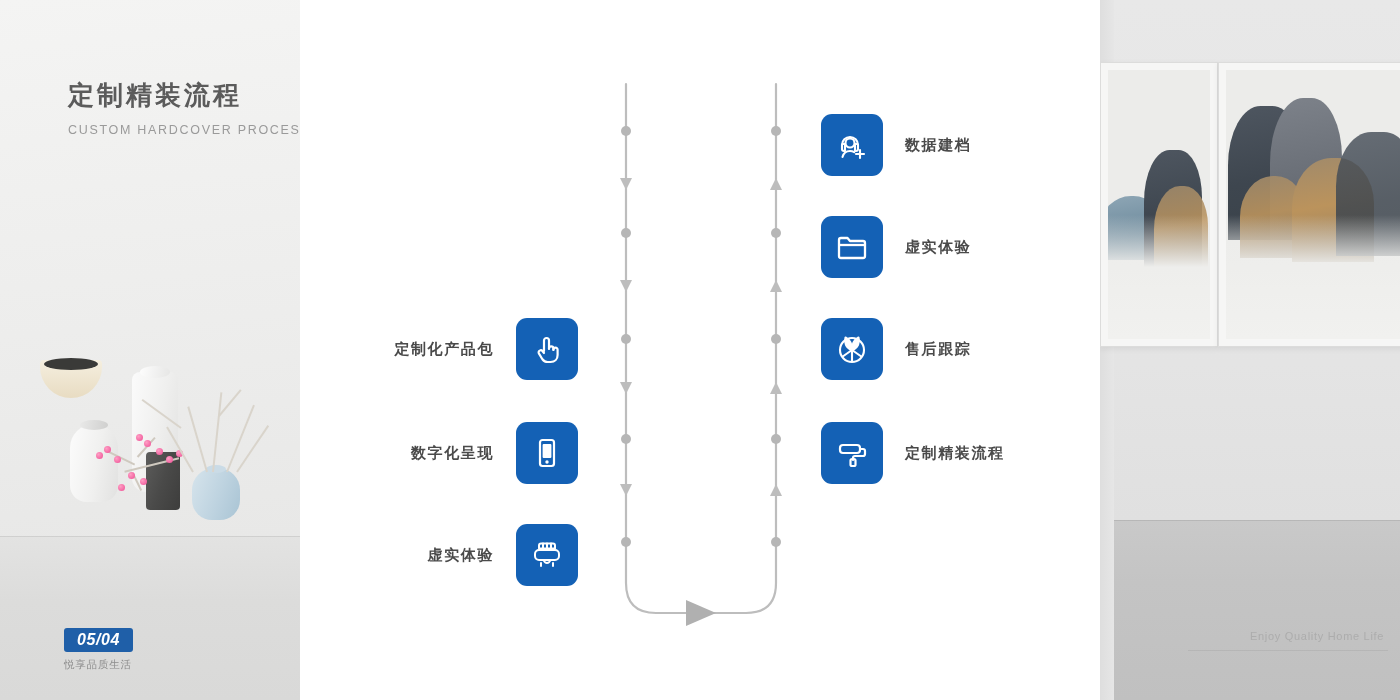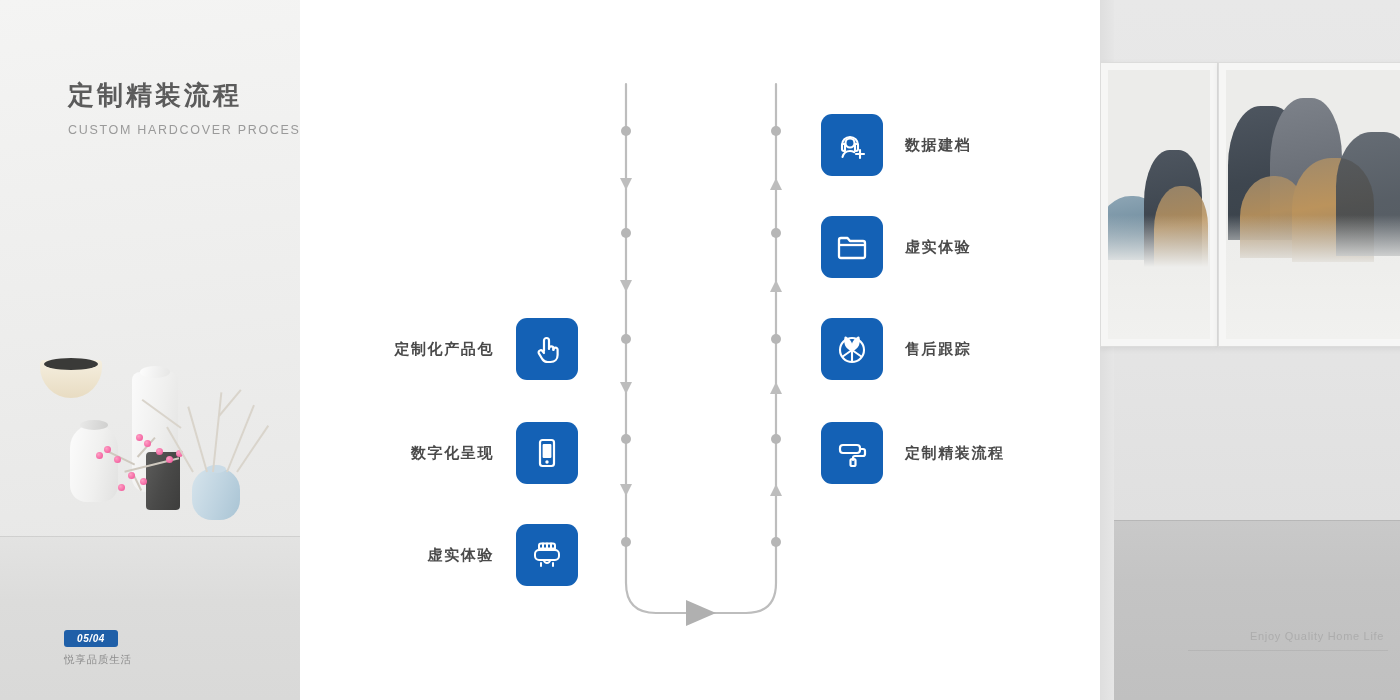--- a/index.html
+++ b/index.html
@@ -84,21 +84,21 @@
     background:#cadbe6; border-radius:50%;
   }
   .branch { position:absolute; background:#cfc9bf; transform-origin: bottom center; }
   .blossom { position:absolute; width:7px; height:7px; border-radius:50%;
              background: radial-gradient(circle at 35% 35%, #ff9ec4, #ee4e94); }
   .twig { position:absolute; background:#d9d4cb; transform-origin: bottom center; }
 
   .badge-block { position: absolute; left: 64px; top: 628px; }
   .badge {
     display:inline-block; background:#1f5fa8; color:#fff;
-    font-size: 10px; font-weight:700; font-style: italic;
+    font-size: 16px; font-weight:700; font-style: italic;
     padding: 3px 13px; border-radius: 3px; letter-spacing: .6px;
   }
   .badge-sub { margin-top: 6px; font-size: 10.5px; color: #8d8d8d; letter-spacing: .8px; }
 
   
   .center-panel {
     position: absolute; left: 300px; top: 0; width: 800px; height: 700px;
     background: #ffffff;
   }
 

